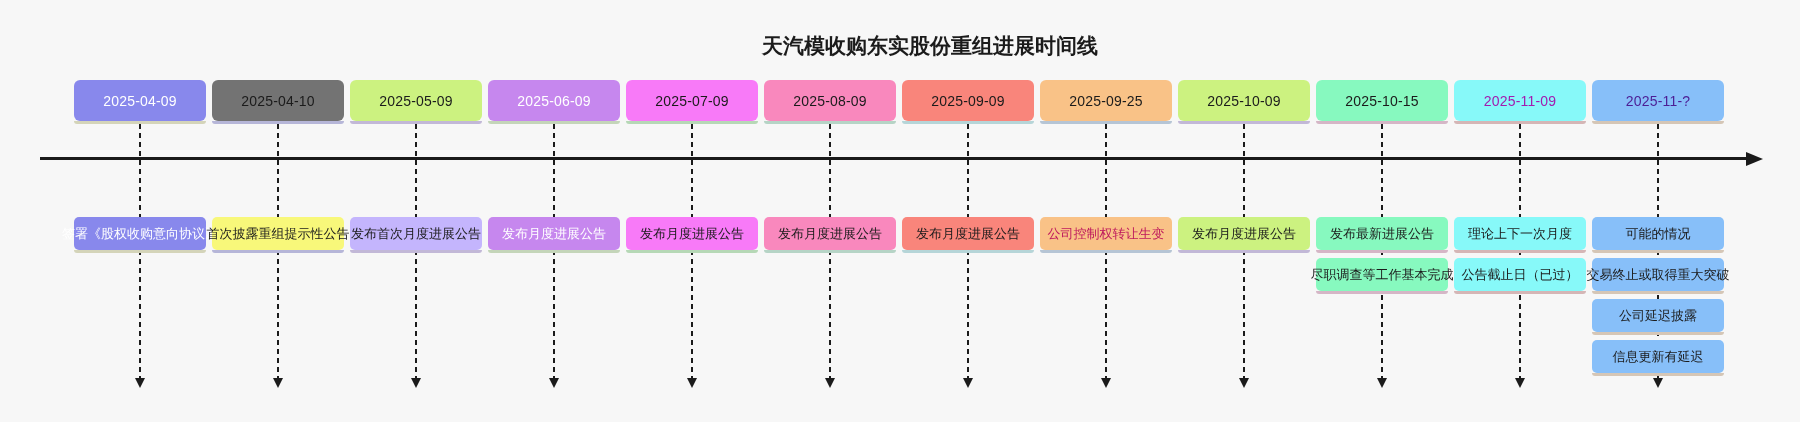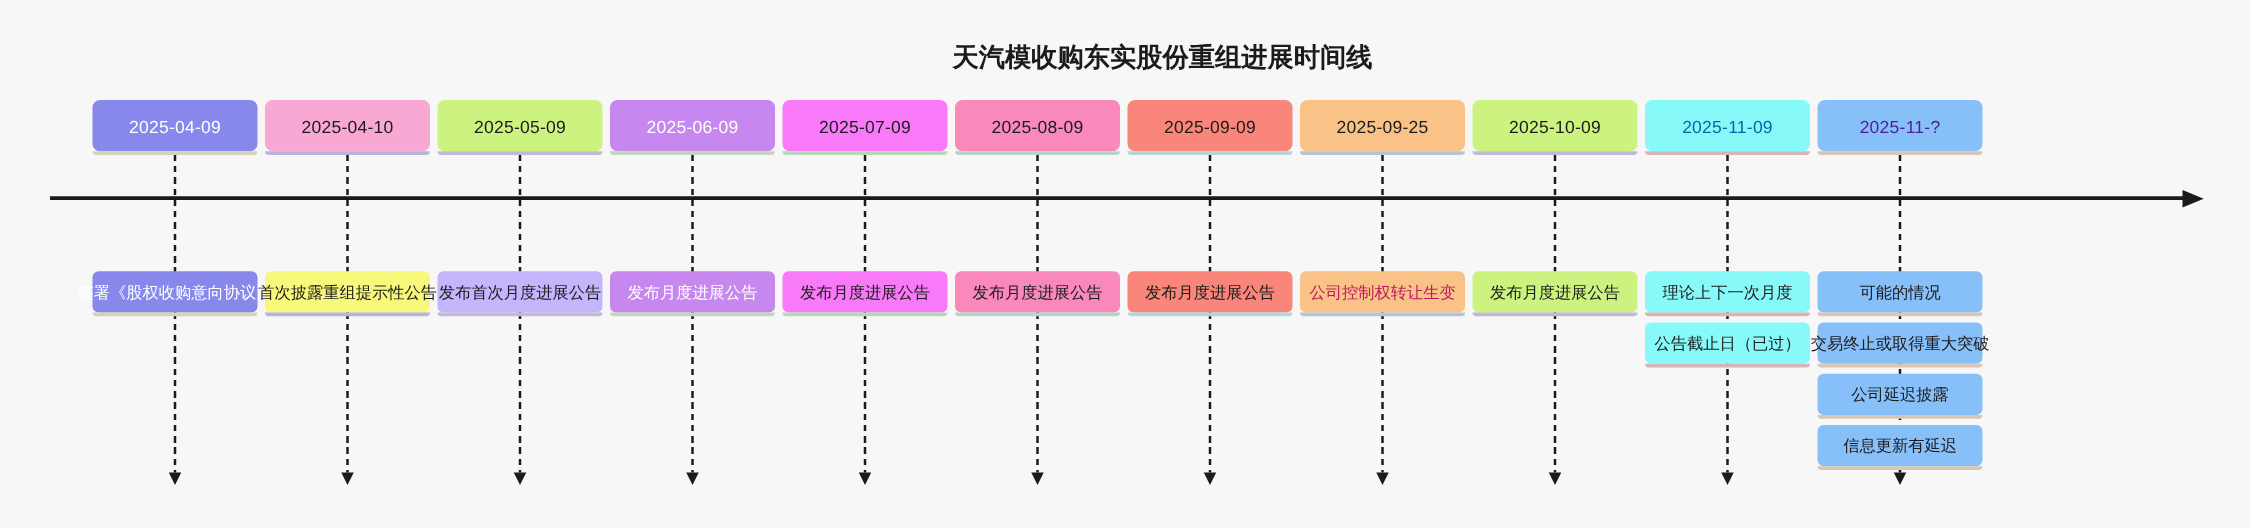--- a/index.html
+++ b/index.html
@@ -63,21 +63,21 @@
     <div class="event" style="top:137px">
       <div class="event-box" style="background:#8888ec;color:#ffffff">
         <span>签署《股权收购意向协议》</span>
       </div>
       <div class="shadow" style="background:rgb(212,212,185)"></div>
     </div>
       </div>
       <div class="col">
         <div class="dash-line"></div>
     <div class="dash-head"></div>
-        <div class="date-box" style="background:#f9a8d4;color:#1b1b1b">
+        <div class="date-box" style="background:#737373;color:#1b1b1b">
       <span>2025-04-10</span>
     </div>
     <div class="shadow" style="background:rgb(182,182,216)"></div>
     <div class="event" style="top:137px">
       <div class="event-box" style="background:#f8f87a;color:#1b1b1b">
         <span>首次披露重组提示性公告</span>
       </div>
       <div class="shadow" style="background:rgb(182,182,216)"></div>
     </div>
       </div>
@@ -175,21 +175,41 @@
     <div class="event" style="top:137px">
       <div class="event-box" style="background:#ccf280;color:#1b1b1b">
         <span>发布月度进展公告</span>
       </div>
       <div class="shadow" style="background:rgb(194,184,215)"></div>
     </div>
       </div>
       <div class="col">
         <div class="dash-line"></div>
     <div class="dash-head"></div>
-        <div class="date-box" style="background:#87f9f9;color:#0369a1">
+        <div class="date-box" style="background:#87f9bf;color:#1b1b1b">
+      <span>2025-10-15</span>
+    </div>
+    <div class="shadow" style="background:rgb(213,182,198)"></div>
+    <div class="event" style="top:137px">
+      <div class="event-box" style="background:#87f9bf;color:#1b1b1b">
+        <span>发布最新进展公告</span>
+      </div>
+      <div class="shadow" style="background:rgb(213,182,198)"></div>
+    </div>
+    <div class="event" style="top:178px">
+      <div class="event-box" style="background:#87f9bf;color:#1b1b1b">
+        <span>尽职调查等工作基本完成</span>
+      </div>
+      <div class="shadow" style="background:rgb(213,182,198)"></div>
+    </div>
+      </div>
+      <div class="col">
+        <div class="dash-line"></div>
+    <div class="dash-head"></div>
+        <div class="date-box" style="background:#87f9f9;color:#a21caf">
       <span>2025-11-09</span>
     </div>
     <div class="shadow" style="background:rgb(213,182,182)"></div>
     <div class="event" style="top:137px">
       <div class="event-box" style="background:#87f9f9;color:#1b1b1b">
         <span>理论上下一次月度</span>
       </div>
       <div class="shadow" style="background:rgb(213,182,182)"></div>
     </div>
     <div class="event" style="top:178px">

